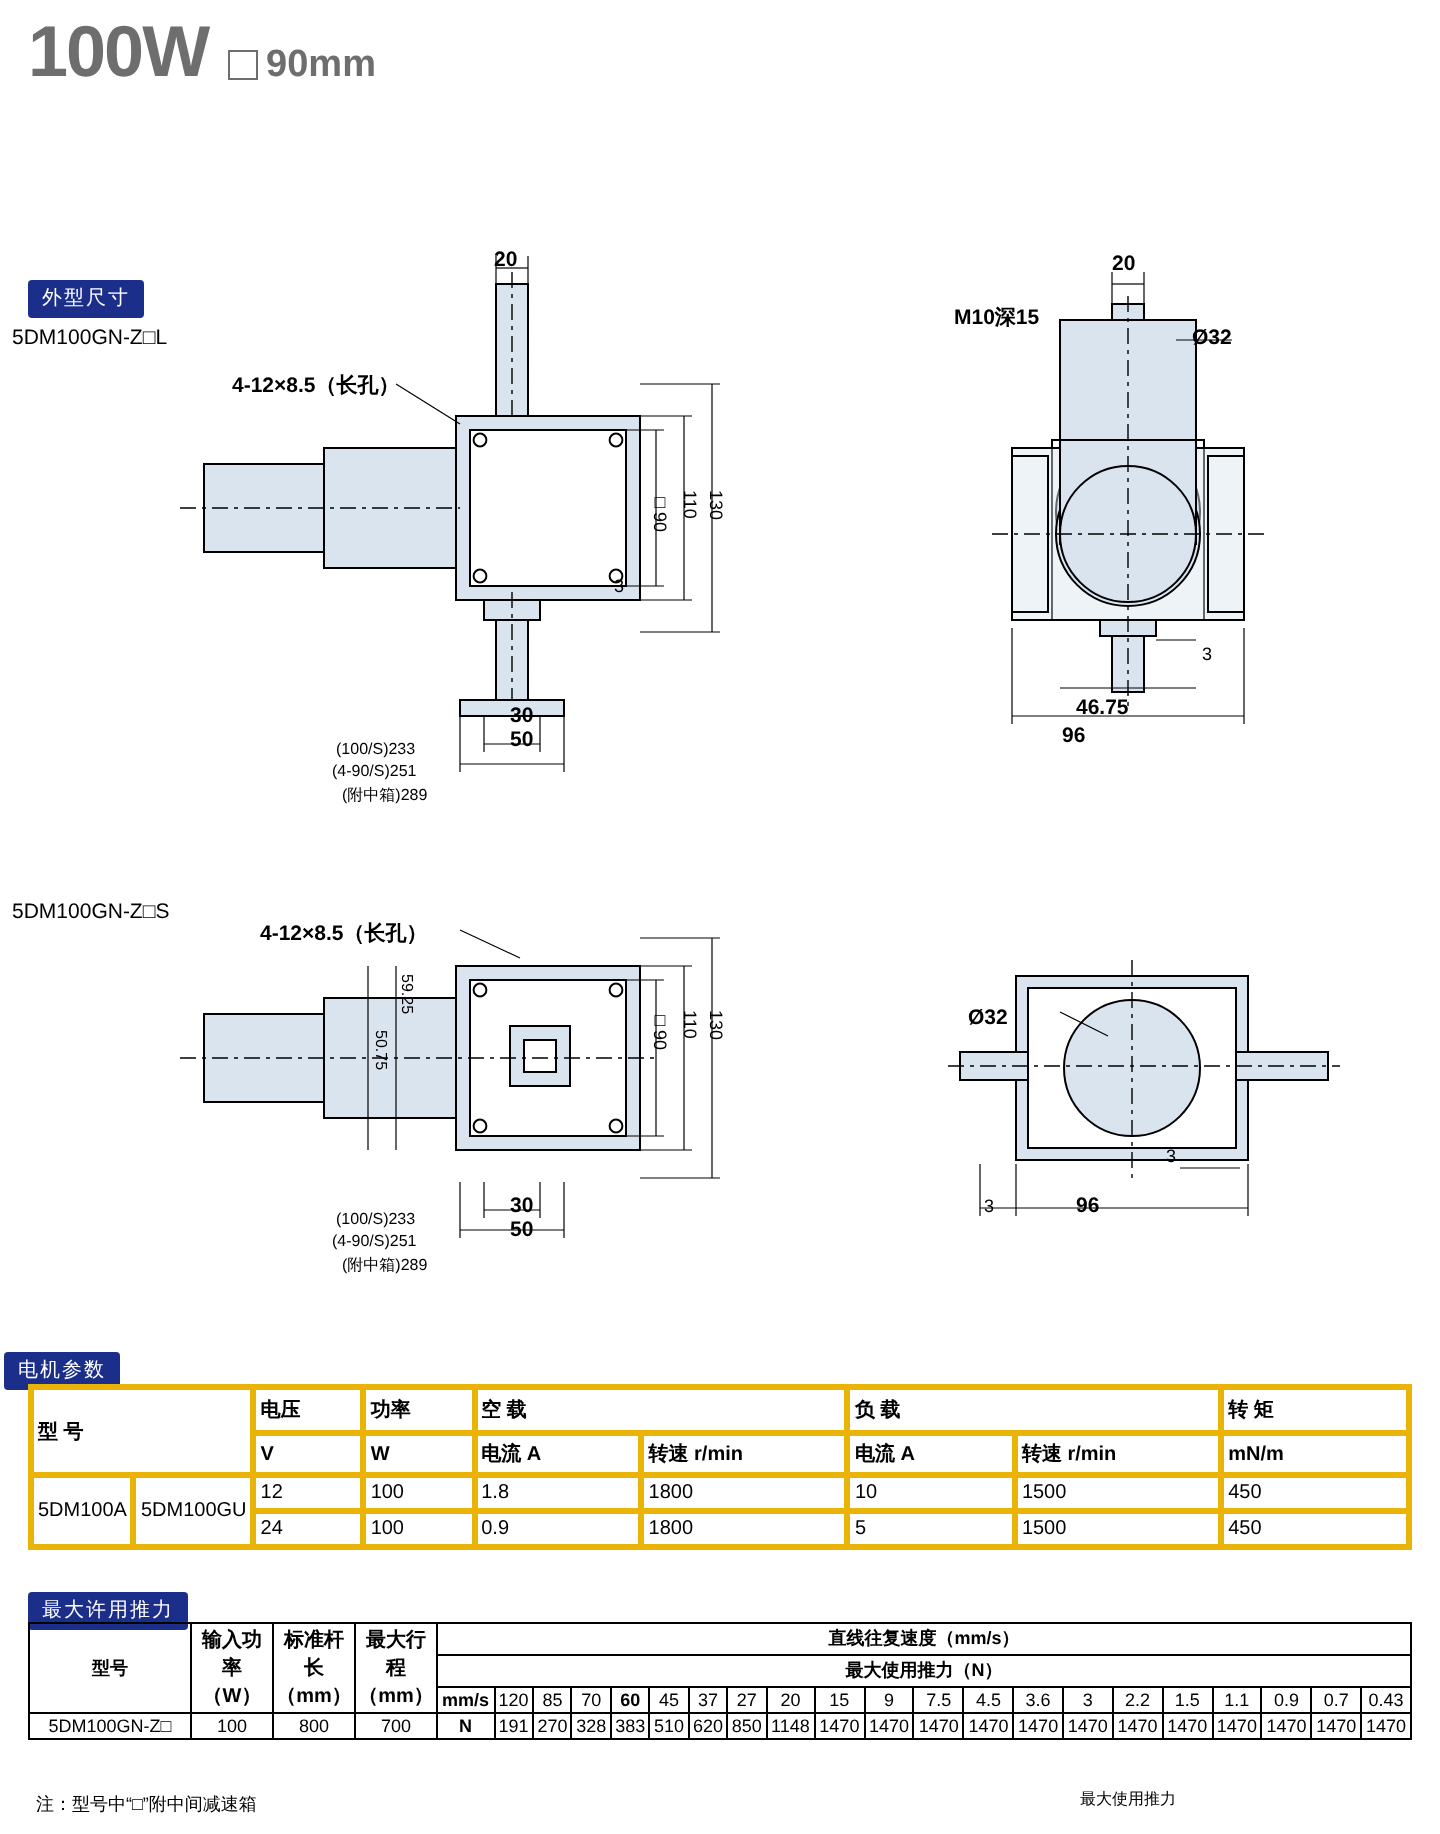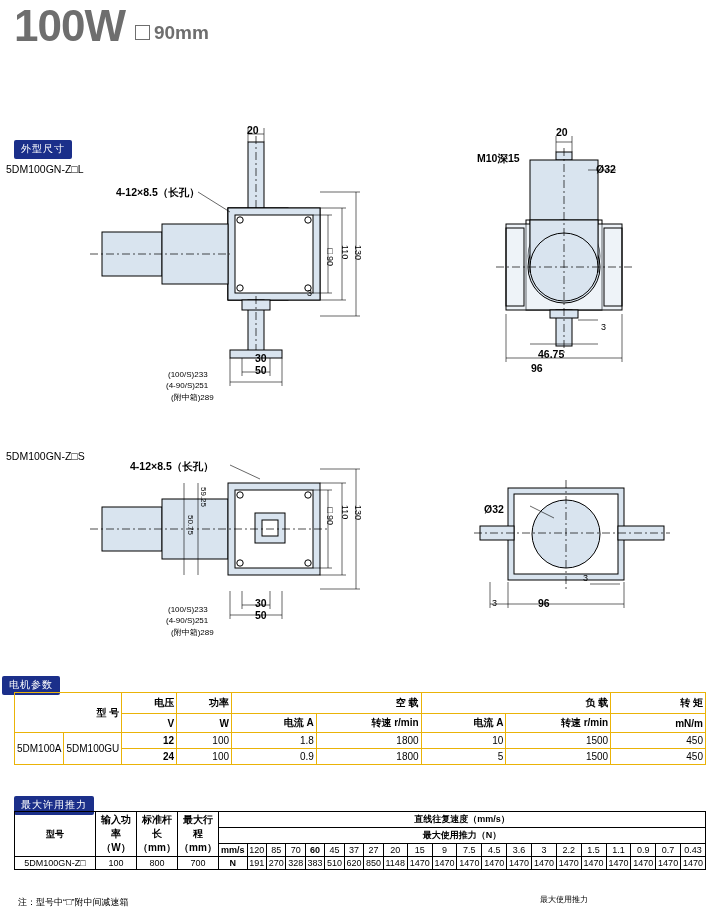--- a/index.html
+++ b/index.html
@@ -6,21 +6,21 @@
   body{
     width:720px;height:917px;background:#ffffff;
     font-family:"Liberation Sans", sans-serif;
     color:#000;position:relative;overflow:hidden;
   }
   .page{position:relative;width:720px;height:917px;}
 
   
   .hdr{position:absolute;left:14px;top:6px;display:flex;align-items:flex-end;}
   .hdr .w{
-    font-size:44px;font-weight:bold;letter-spacing:-1px;line-height:40px;
+    font-size:36px;font-weight:bold;letter-spacing:-1px;line-height:40px;
     color:#6e6e6e;font-family:"Liberation Sans", sans-serif;
   }
   .hdr .sq{
     display:inline-block;width:13px;height:13px;border:1.5px solid #6e6e6e;
     margin:0 4px 6px 10px;
   }
   .hdr .mm{font-size:19px;font-weight:bold;color:#6e6e6e;line-height:22px;padding-bottom:2px;}
 
   
   .tab{
@@ -34,24 +34,24 @@
   .lbl.xs{font-size:8px;}
   .vert{writing-mode:vertical-rl;text-orientation:mixed;}
 
   
   .dg{position:absolute;}
   svg{display:block;overflow:visible;}
 
   
   table{border-collapse:collapse;}
   .t1{position:absolute;left:14px;top:692px;width:692px;font-size:10px;}
-  .t1 th,.t1 td{border:1px solid #eab308;text-align:right;padding:2px 2px;margin-top:23px;}
+  .t1 th,.t1 td{border:3px solid #eab308;text-align:left;padding:2px 2px;margin-top:23px;}
   .t1 th{font-weight:bold;}
   .t1 .hrow1 th{height:16px;}
-  .t1 .bold{font-weight:bold;}
+  .t1 .bold{font-weight:normal;}
 
   .t2{position:absolute;left:14px;top:811px;width:692px;font-size:9px;}
   .t2 th,.t2 td{border:1px solid #000;text-align:center;padding:1px 1px;}
   .t2 th{font-weight:bold;}
   .note{position:absolute;left:18px;top:896px;font-size:9px;}
   .t2cap{font-size:10px;}
 </style>
 </head>
 <body>
 

